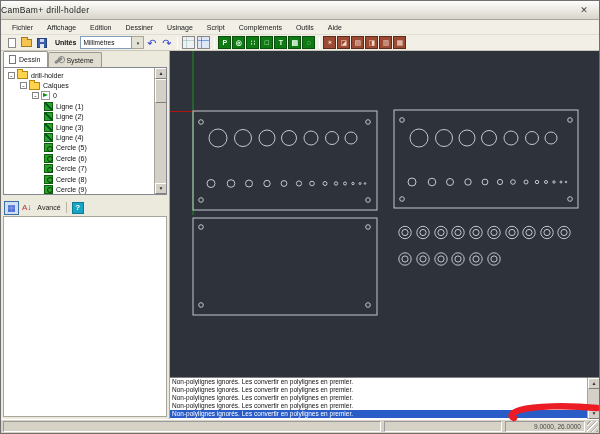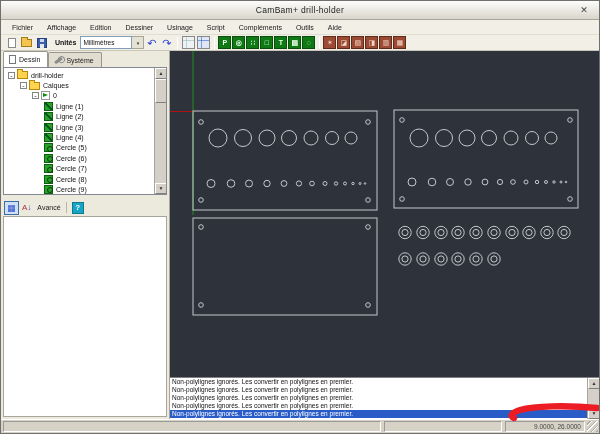--- a/index.html
+++ b/index.html
@@ -3,21 +3,21 @@
 <meta charset="utf-8">
 <style>
   * { margin:0; padding:0; box-sizing:border-box; }
   html,body { width:600px; height:434px; font-family:"Liberation Sans", sans-serif; }
   .window { width:600px; height:434px; background:#ece9dd; border:1px solid #6f6f6f;
             display:flex; flex-direction:column; overflow:hidden; position:relative; }
 
   
   .titlebar { height:19px; flex:0 0 19px; background:linear-gradient(#fdfdfb,#d8d5ca);
               border-bottom:1px solid #a8a69c; position:relative;
-              display:flex; align-items:center; justify-content:center; }
+              display:flex; align-items:center; justify-content:flex-start; }
   .titlebar .title { font-size:8.5px; color:#222; letter-spacing:.3px; }
   .close-btn { position:absolute; right:9px; top:3px; font-size:9px; color:#444;
                width:12px; height:12px; line-height:12px; text-align:center; cursor:default; }
 
   
   .menubar { height:15px; flex:0 0 15px; background:#f1efe6; display:flex; align-items:center;
              padding-left:4px; border-bottom:1px solid #e0ddd2; }
   .menu-item { font-size:7px; color:#1a1a1a; padding:2px 7px; }
 
   

